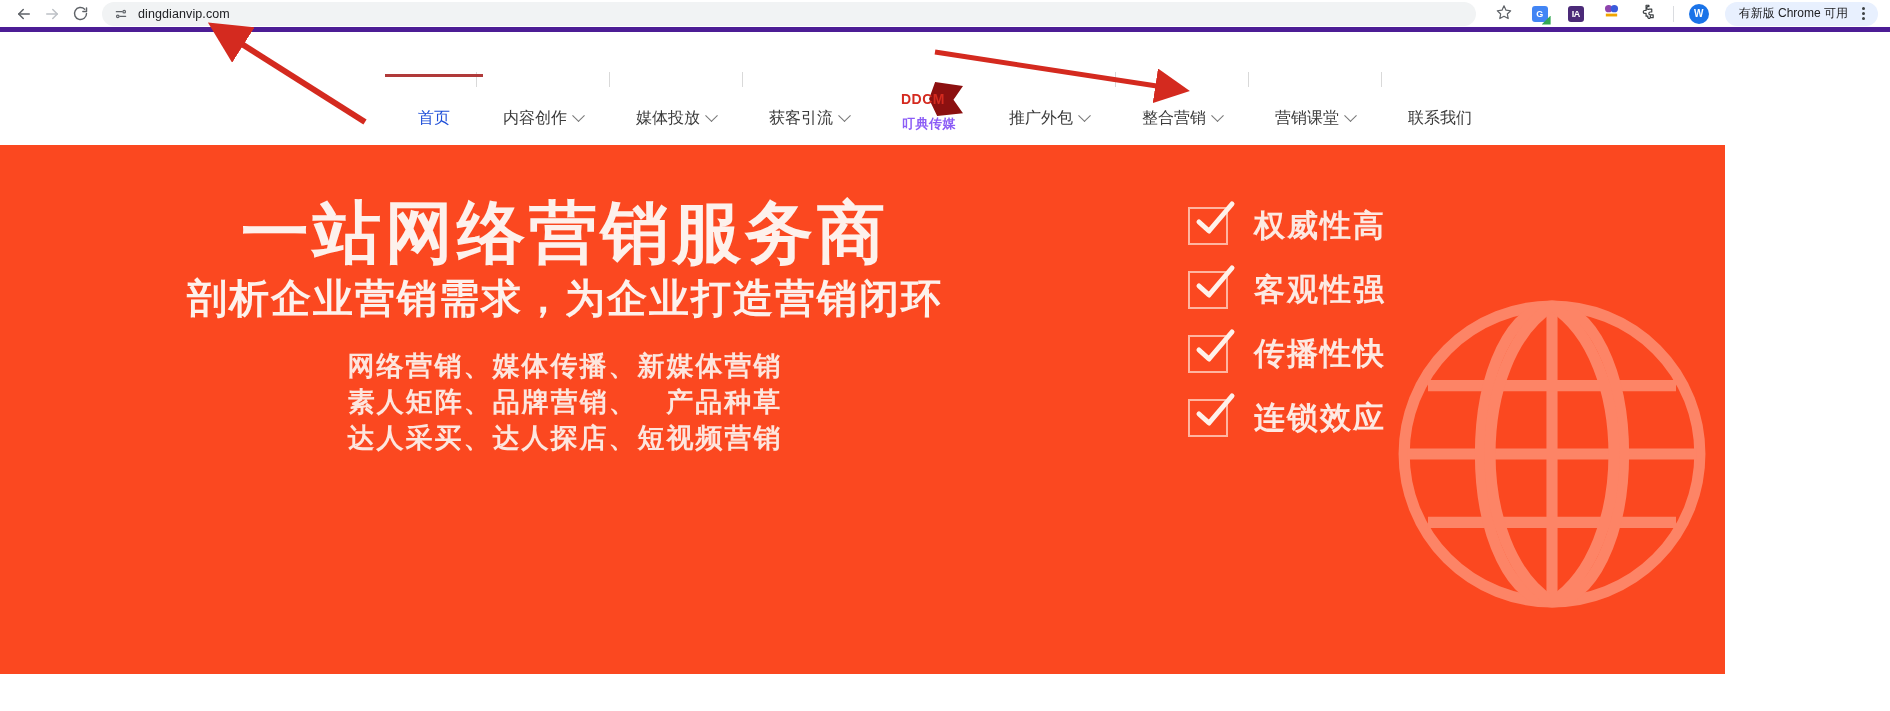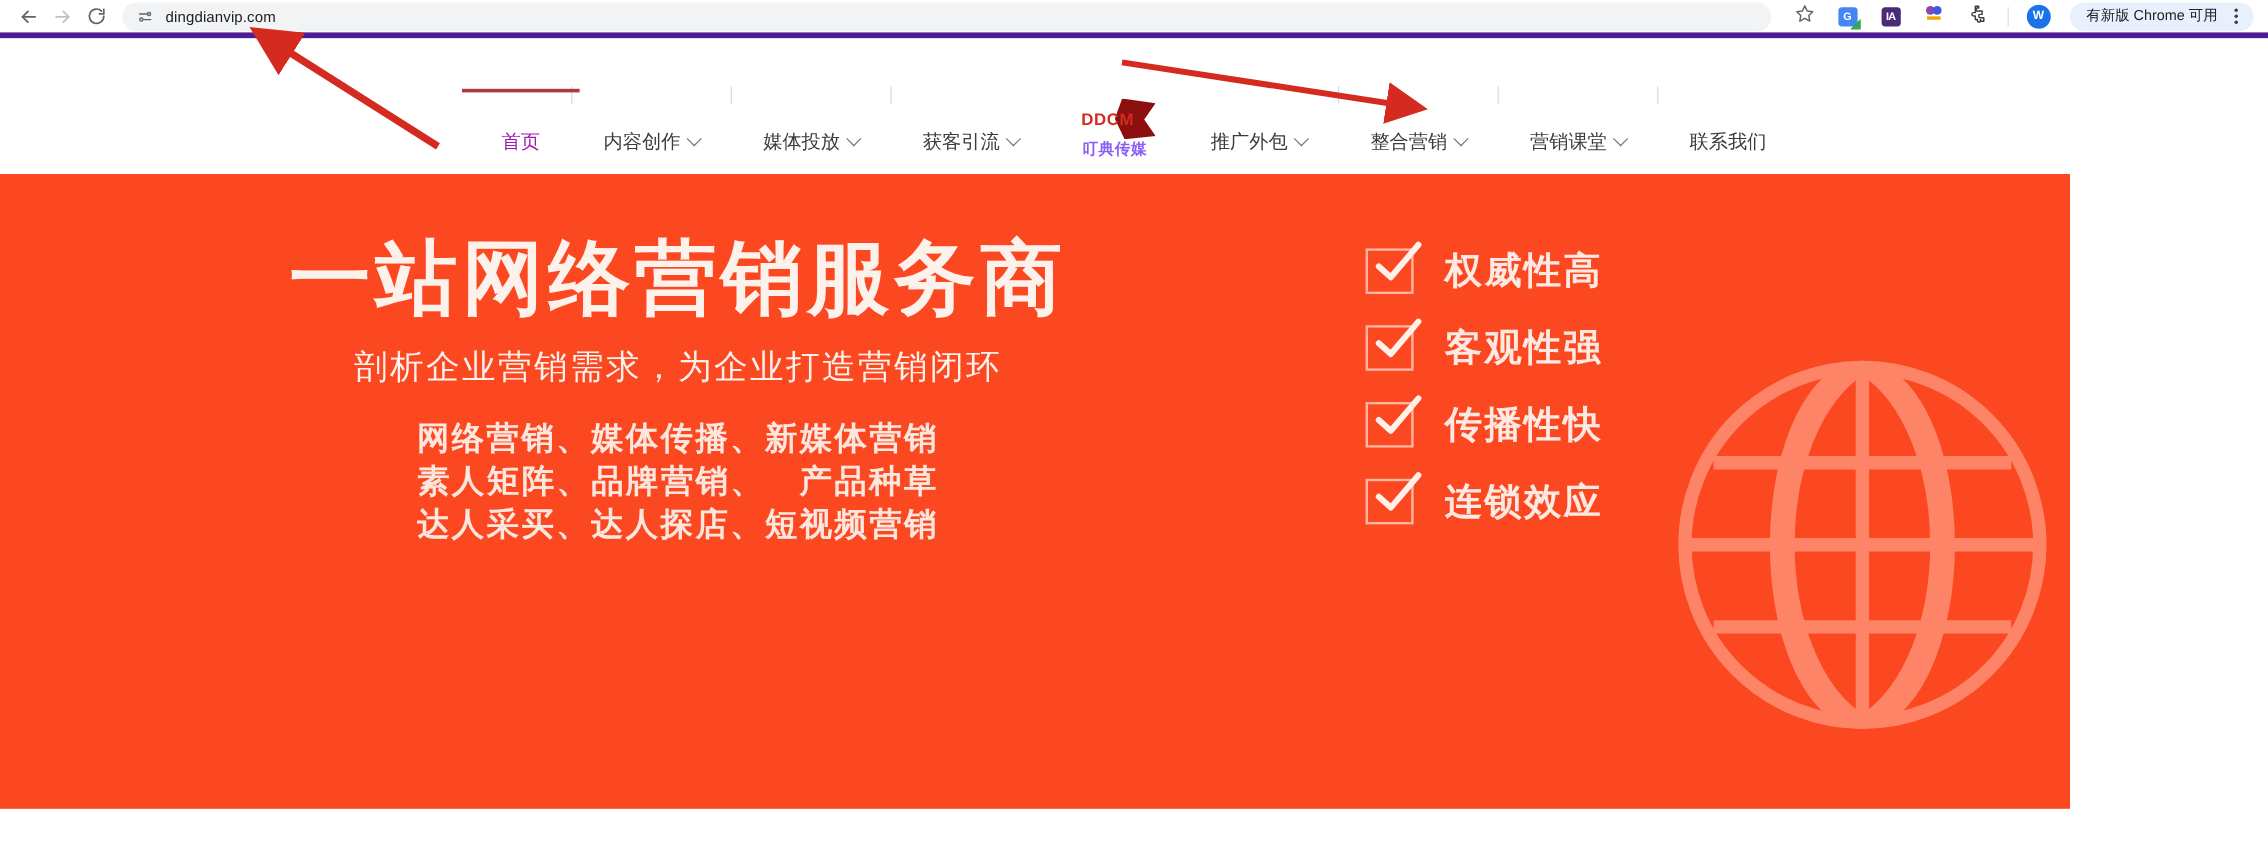--- a/index.html
+++ b/index.html
@@ -134,21 +134,21 @@
   .nav-item {
     position: relative;
     font-size: 16px;
     color: #3b3b3b;
     white-space: nowrap;
     display: flex;
     align-items: center;
     gap: 7px;
     padding: 0 26px;
   }
-  .nav-item.active { color: #a21caf; align-items: flex-end; }
+  .nav-item.active { color: #1d4ed8; align-items: flex-end; }
   .nav-item.active .tab-underline {
     position: absolute;
     top: -34px;
     left: 50%;
     transform: translateX(-50%);
     width: 98px;
     height: 2.5px;
     background: #b03a3a;
   }
   .nav-sep {
@@ -227,44 +227,44 @@
     color: #fdf3ef;
   }
   .hero-title {
     font-size: 68px;
     font-weight: 700;
     letter-spacing: 4px;
     line-height: 1.15;
     color: #fdf1ec;
   }
   .hero-subtitle {
-    font-size: 28px;
-    font-weight: 400;
+    font-size: 40px;
+    font-weight: 700;
     letter-spacing: 2px;
-    margin-top: 16px;
+    margin-top: 0;
     color: #fdf1ec;
   }
   .hero-lines {
     margin-top: 22px;
     display: flex;
     flex-direction: column;
     gap: 0;
     align-items: center;
   }
   .hero-line {
     font-size: 27px;
     font-weight: 700;
     letter-spacing: 2px;
     color: #fde6de;
     white-space: pre;
   }
 
   .hero-checks {
     position: absolute;
-    left: 1138px;
+    left: 1188px;
     top: 60px;
     display: flex;
     flex-direction: column;
     gap: 22px;
   }
   .check-row {
     display: flex;
     align-items: center;
     gap: 26px;
   }

